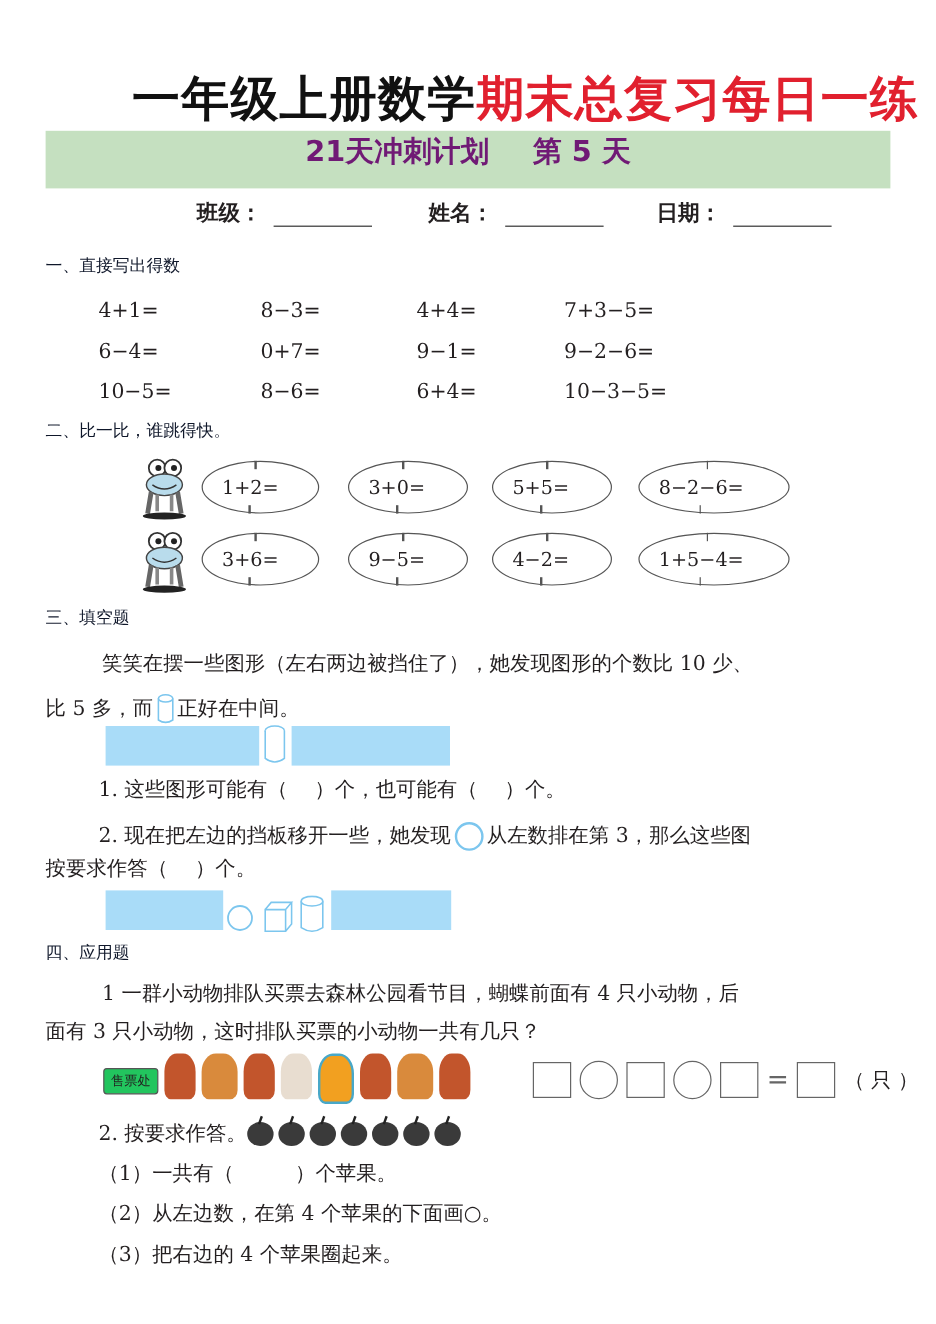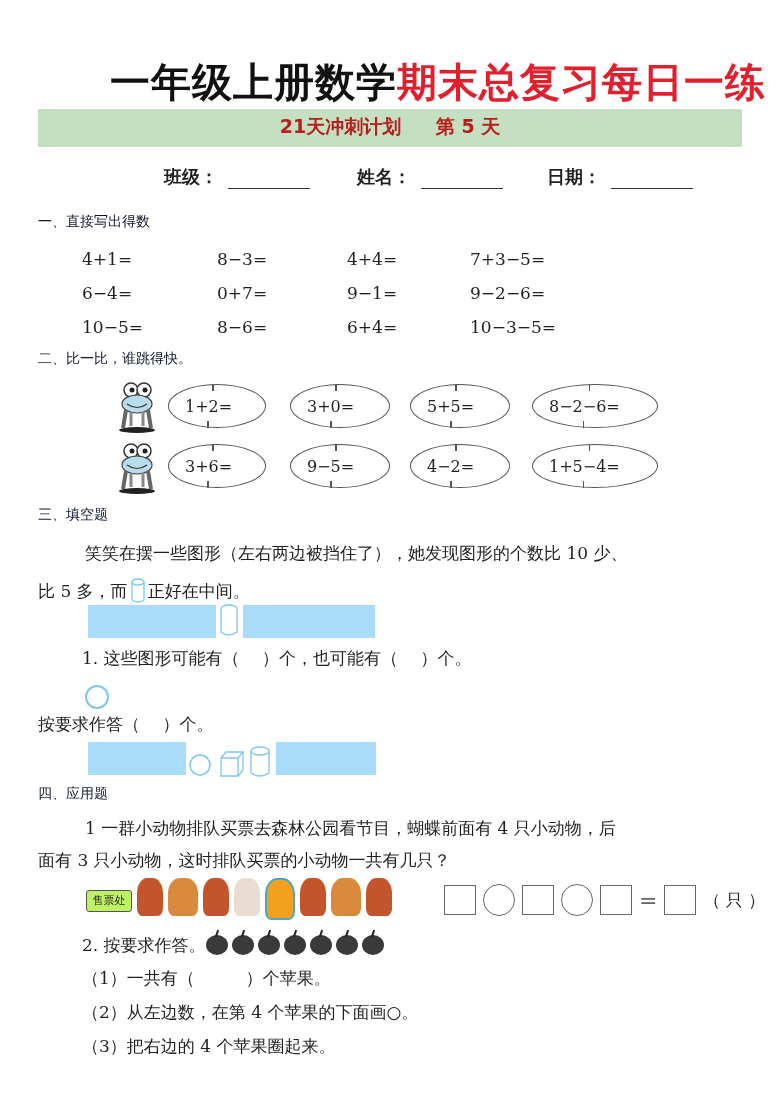--- a/index.html
+++ b/index.html
@@ -10,23 +10,23 @@
     .abs { position: absolute; }
     .title {
       left: 0; top: 55px; width: 780px; text-align: center;
       font-family: "DejaVu Sans", sans-serif; font-weight: bold; font-size: 40px; letter-spacing: 1px;
       white-space: nowrap;
       margin-left: 48px;
     }
     .title .black { color: #111; }
     .title .red { color: #e1202e; }
     .banner {
-      left: 38px; top: 109px; width: 704px; height: 38px; background: #c5e0c0;
-      text-align: center; line-height: 34px; font-size: 19px; font-weight: bold;
-      font-family: "DejaVu Sans", sans-serif; color: #b91c1c;
+      left: 38px; top: 109px; width: 704px; height: 48px; background: #c5e0c0;
+      text-align: center; line-height: 34px; font-size: 24px; font-weight: bold;
+      font-family: "DejaVu Sans", sans-serif; color: #701a75;
     }
     .banner span { margin: 0 14px; }
     .info-row { top: 165px; left: 0; width: 780px; font-family: "DejaVu Sans", sans-serif; font-weight: bold; font-size: 18px; }
     .info-field { position: absolute; display: flex; align-items: flex-end; margin-left: 47px; }
     .info-field .line { display: inline-block; width: 82px; border-bottom: 1.5px solid #333; height: 20px; margin-left: 10px; }
     .section-h { color: #0f172a; font-size: 14px; font-family: "DejaVu Sans", sans-serif; white-space: nowrap; }
     .eq { font-size: 17px; white-space: nowrap; }
     .stone {
       position: absolute; height: 44px; border: 1.6px solid #555; border-radius: 50%;
       display: flex; align-items: center; font-size: 16px; padding-left: 16px; box-sizing: border-box;
@@ -153,40 +153,42 @@
 
 <div class="blue-box" style="left:88px; top:605px; width:128px; height:33px;"></div>
 <svg class="abs" style="left:219px; top:604px;" width="20" height="34" viewBox="0 0 20 34">
   <ellipse cx="10" cy="5" rx="8" ry="4" fill="#fff" stroke="#7cc6ee" stroke-width="1.3"></ellipse>
   <path d="M2 5 L2 28 Q10 34 18 28 L18 5" fill="#fff" stroke="#7cc6ee" stroke-width="1.3"></path>
 </svg>
 <div class="blue-box" style="left:243px; top:605px; width:132px; height:33px;"></div>
 
 <div class="abs para" style="left:82px; top:650px;">1. 这些图形可能有（　 ）个，也可能有（　 ）个。</div>
 <div class="abs para" style="left:82px; top:684px; display:flex; align-items:center;">
+  <span>2. 现在把左边的挡板移开一些，她发现</span>
   <svg width="26" height="26" viewBox="0 0 26 26" style="margin:0 2px;">
     <circle cx="13" cy="13" r="11" fill="#fff" stroke="#7cc6ee" stroke-width="2"></circle>
   </svg>
+  <span>从左数排在第 3，那么这些图</span>
 </div>
 <div class="abs para" style="left:38px; top:716px;">按要求作答（　 ）个。</div>
 
 <div class="blue-box" style="left:88px; top:742px; width:98px; height:33px;"></div>
 <svg class="abs" style="left:188px; top:746px;" width="90" height="32" viewBox="0 0 90 32">
   <circle cx="12" cy="19" r="10" fill="#fff" stroke="#7cc6ee" stroke-width="1.5"></circle>
   <path d="M33 12 L50 12 L50 30 L33 30 Z M33 12 L38 6 L55 6 L50 12 M55 6 L55 24 L50 30" fill="#fff" stroke="#7cc6ee" stroke-width="1.3"></path>
   <ellipse cx="72" cy="5" rx="9" ry="4" fill="#fff" stroke="#7cc6ee" stroke-width="1.3"></ellipse>
   <path d="M63 5 L63 27 Q72 33 81 27 L81 5" fill="none" stroke="#7cc6ee" stroke-width="1.3"></path>
 </svg>
 <div class="blue-box" style="left:276px; top:742px; width:100px; height:33px;"></div>
 
 <div class="abs section-h" style="left:38px; top:785px;">四、应用题</div>
 <div class="abs para" style="left:85px; top:820px;">1 一群小动物排队买票去森林公园看节目，蝴蝶前面有 4 只小动物，后</div>
 <div class="abs para" style="left:38px; top:852px;">面有 3 只小动物，这时排队买票的小动物一共有几只？</div>
 
-<div class="abs" style="left:86px; top:890px; width:44px; height:20px; border:1.5px solid #555; border-radius:3px; background:#bef264; font-size:11px; text-align:center; line-height:20px; font-family:'DejaVu Sans',sans-serif;">售票处</div>
+<div class="abs" style="left:86px; top:890px; width:44px; height:20px; border:1.5px solid #555; border-radius:3px; background:#22c55e; font-size:11px; text-align:center; line-height:20px; font-family:'DejaVu Sans',sans-serif;">售票处</div>
 <div class="abs" style="left:137px; top:878px; display:flex;">
   <span class="animal" style="background:#c2552c;"></span>
   <span class="animal" style="background:#d98a3c; width:30px;"></span>
   <span class="animal" style="background:#c2552c;"></span>
   <span class="animal" style="background:#e8ddd0;"></span>
   <span class="animal" style="background:#f2a020; border:2px solid #48a8c8;"></span>
   <span class="animal" style="background:#c2552c;"></span>
   <span class="animal" style="background:#d98a3c; width:30px;"></span>
   <span class="animal" style="background:#c2552c;"></span>
 </div>

